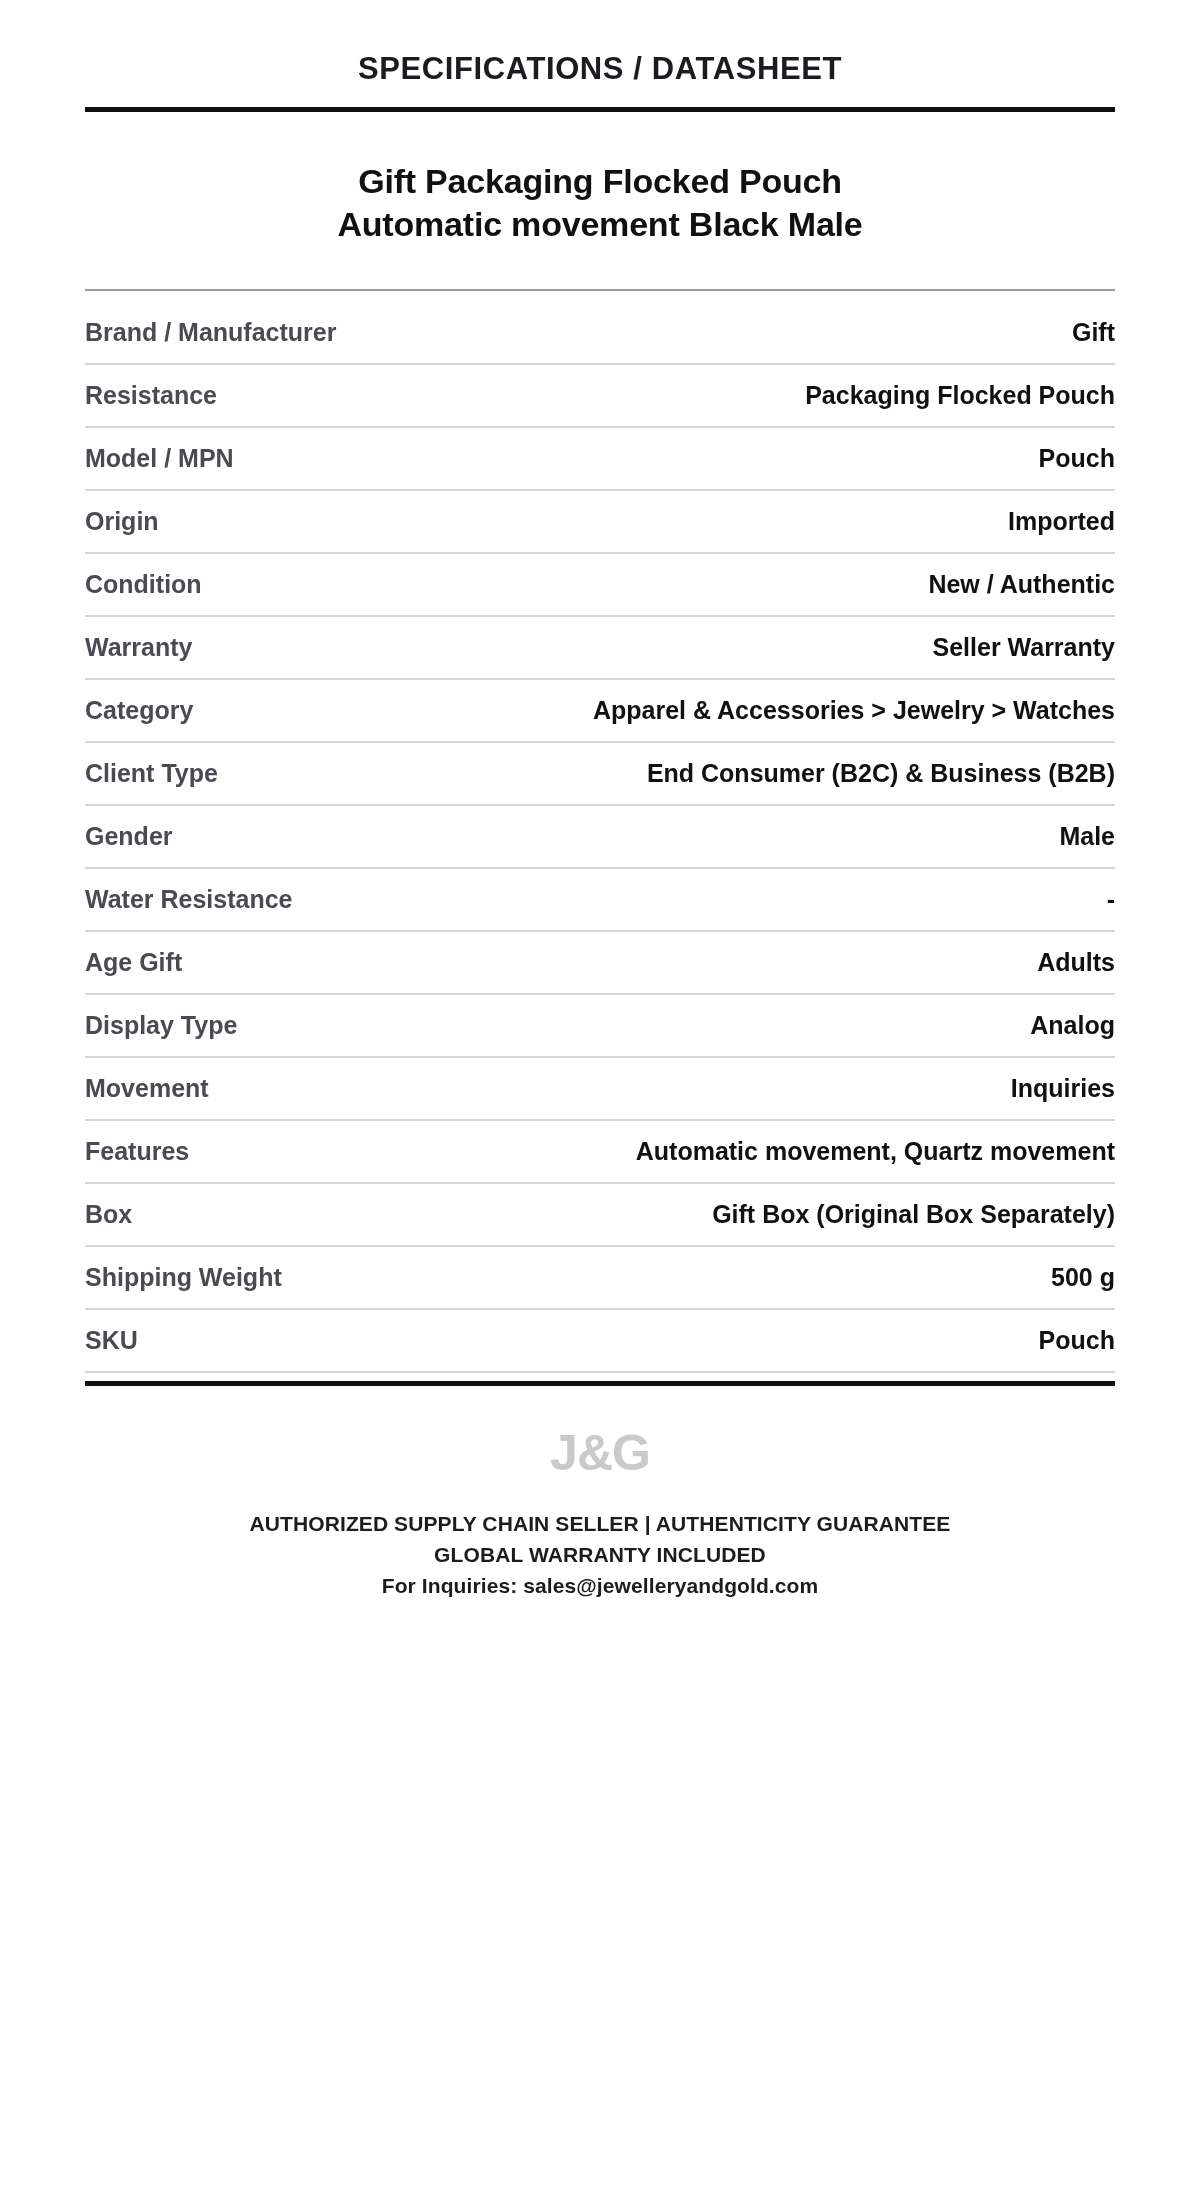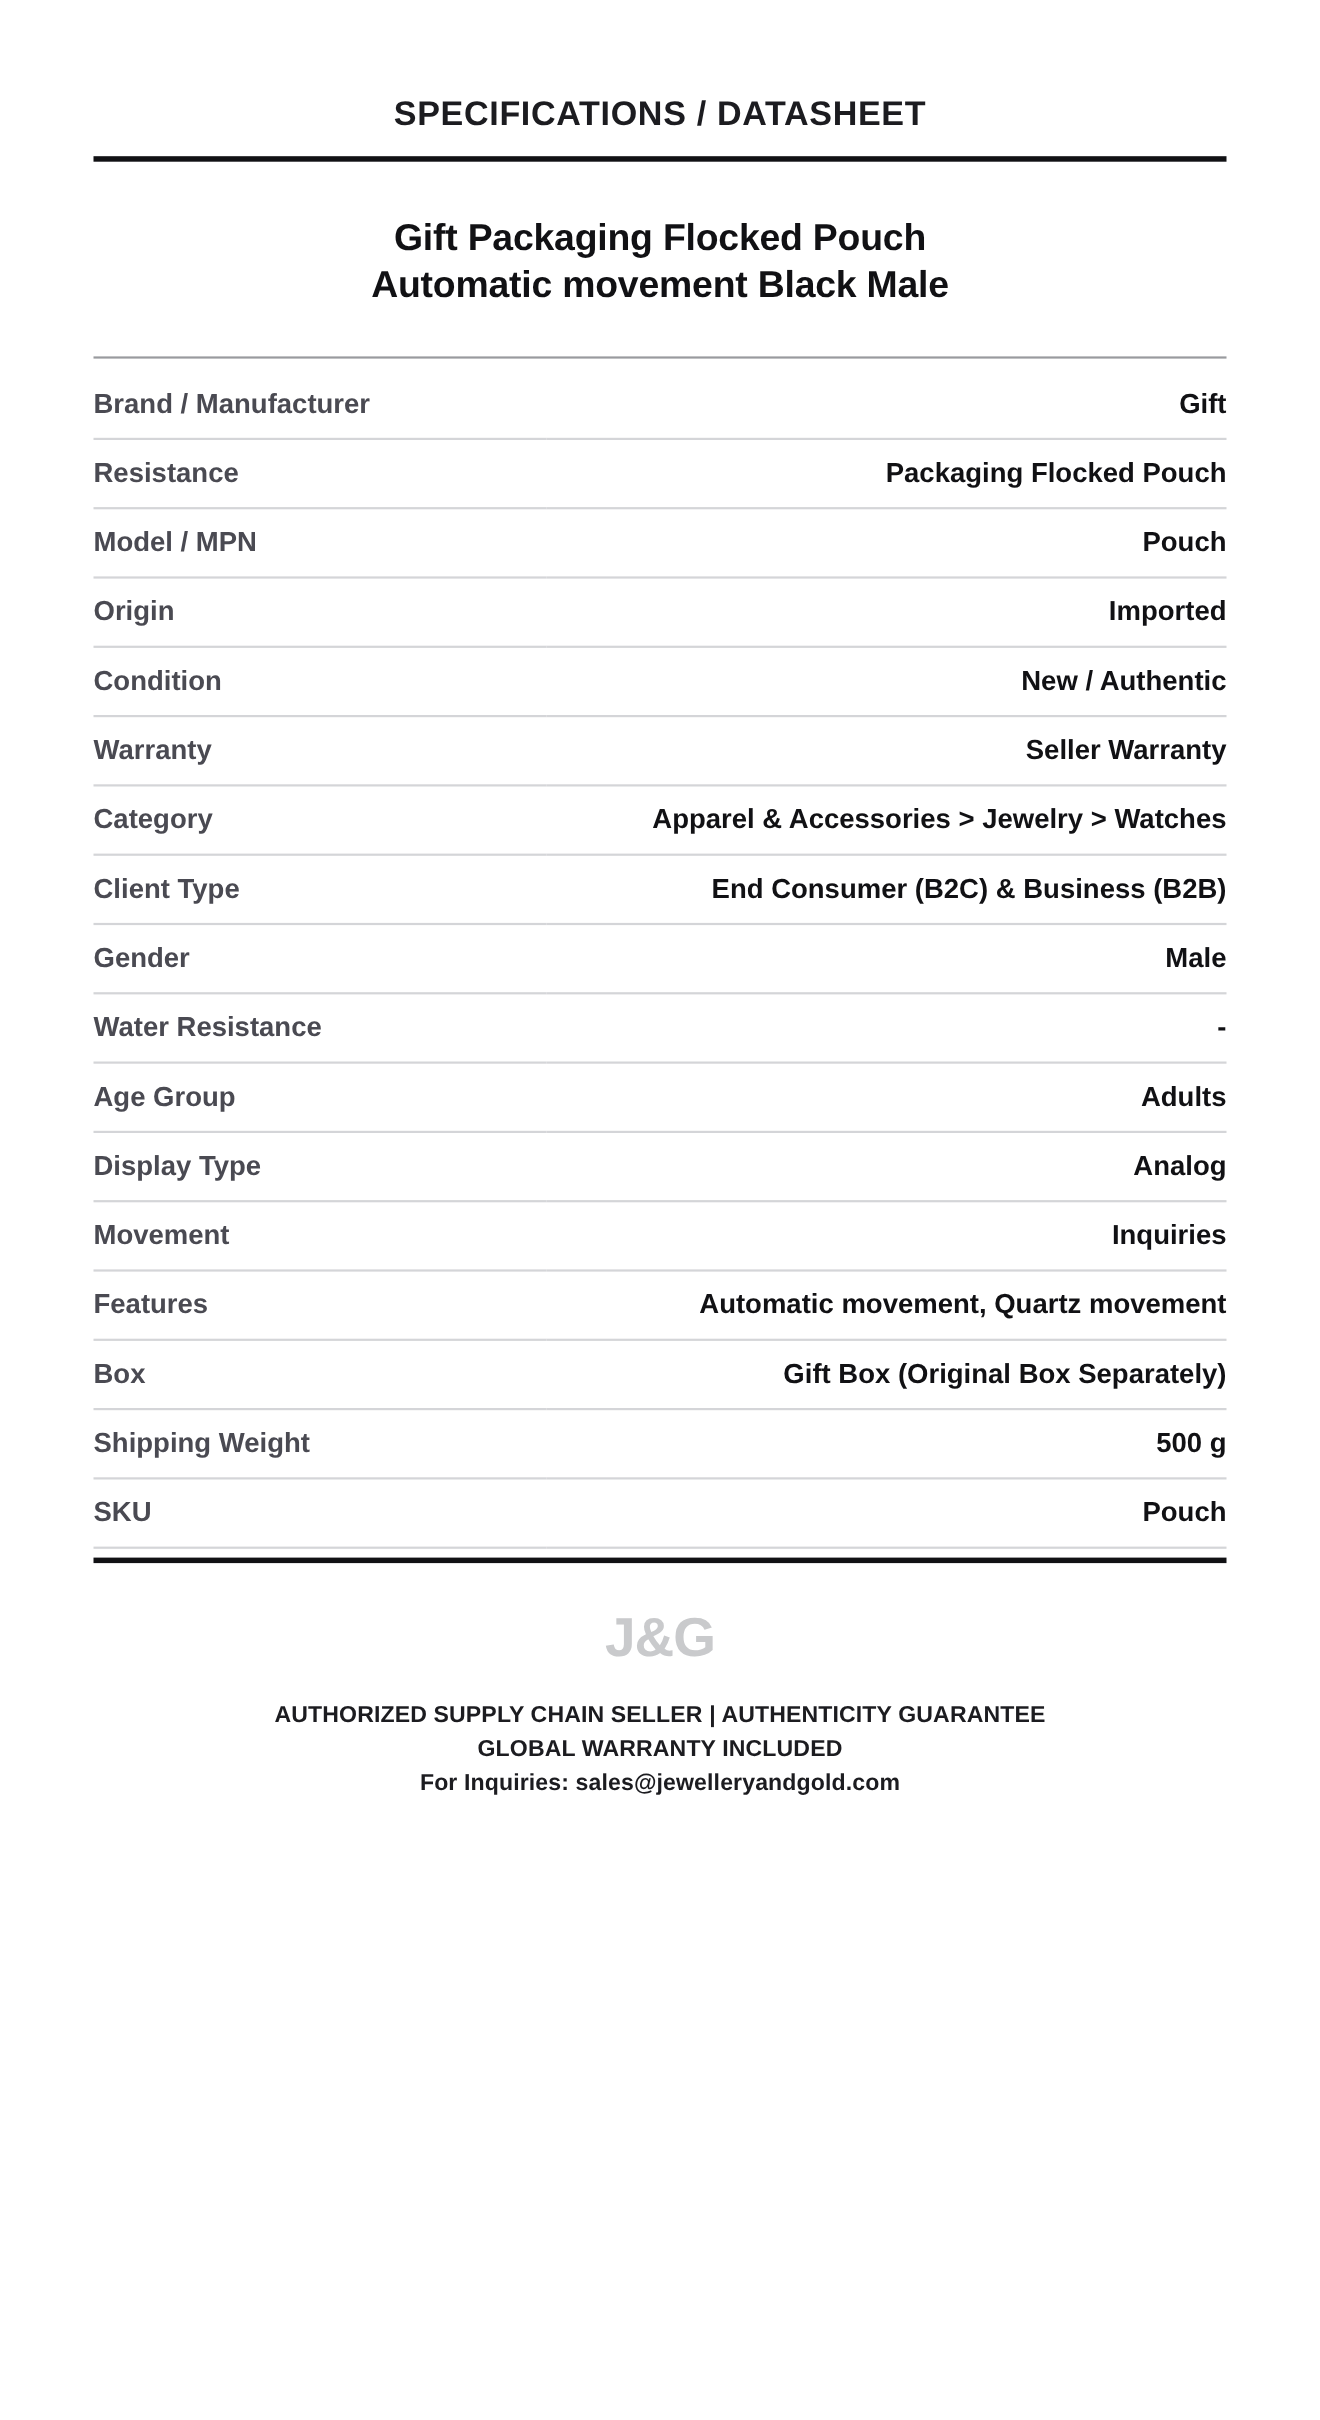--- a/index.html
+++ b/index.html
@@ -17,21 +17,21 @@
   .sheet {
     width: 1200px;
     height: 2200px;
     box-sizing: border-box;
     padding: 0;
     position: relative;
   }
   .content {
     width: 1048px;
     margin: 0 auto;
-    padding-top: 86px;
+    padding-top: 51px;
   }
 
   
   .doc-header {
     text-align: center;
     font-size: 31px;
     font-weight: bold;
     letter-spacing: 0.6px;
     color: #1c1c20;
     padding-bottom: 20px;
@@ -174,21 +174,21 @@
         </tr>
         <tr>
           <td class="spec-label">Gender</td>
           <td class="spec-value">Male</td>
         </tr>
         <tr>
           <td class="spec-label">Water Resistance</td>
           <td class="spec-value">-</td>
         </tr>
         <tr>
-          <td class="spec-label">Age Group</td>
+          <td class="spec-label">Age Gift</td>
           <td class="spec-value">Adults</td>
         </tr>
         <tr>
           <td class="spec-label">Display Type</td>
           <td class="spec-value">Analog</td>
         </tr>
         <tr>
           <td class="spec-label">Movement</td>
           <td class="spec-value">Inquiries</td>
         </tr>

